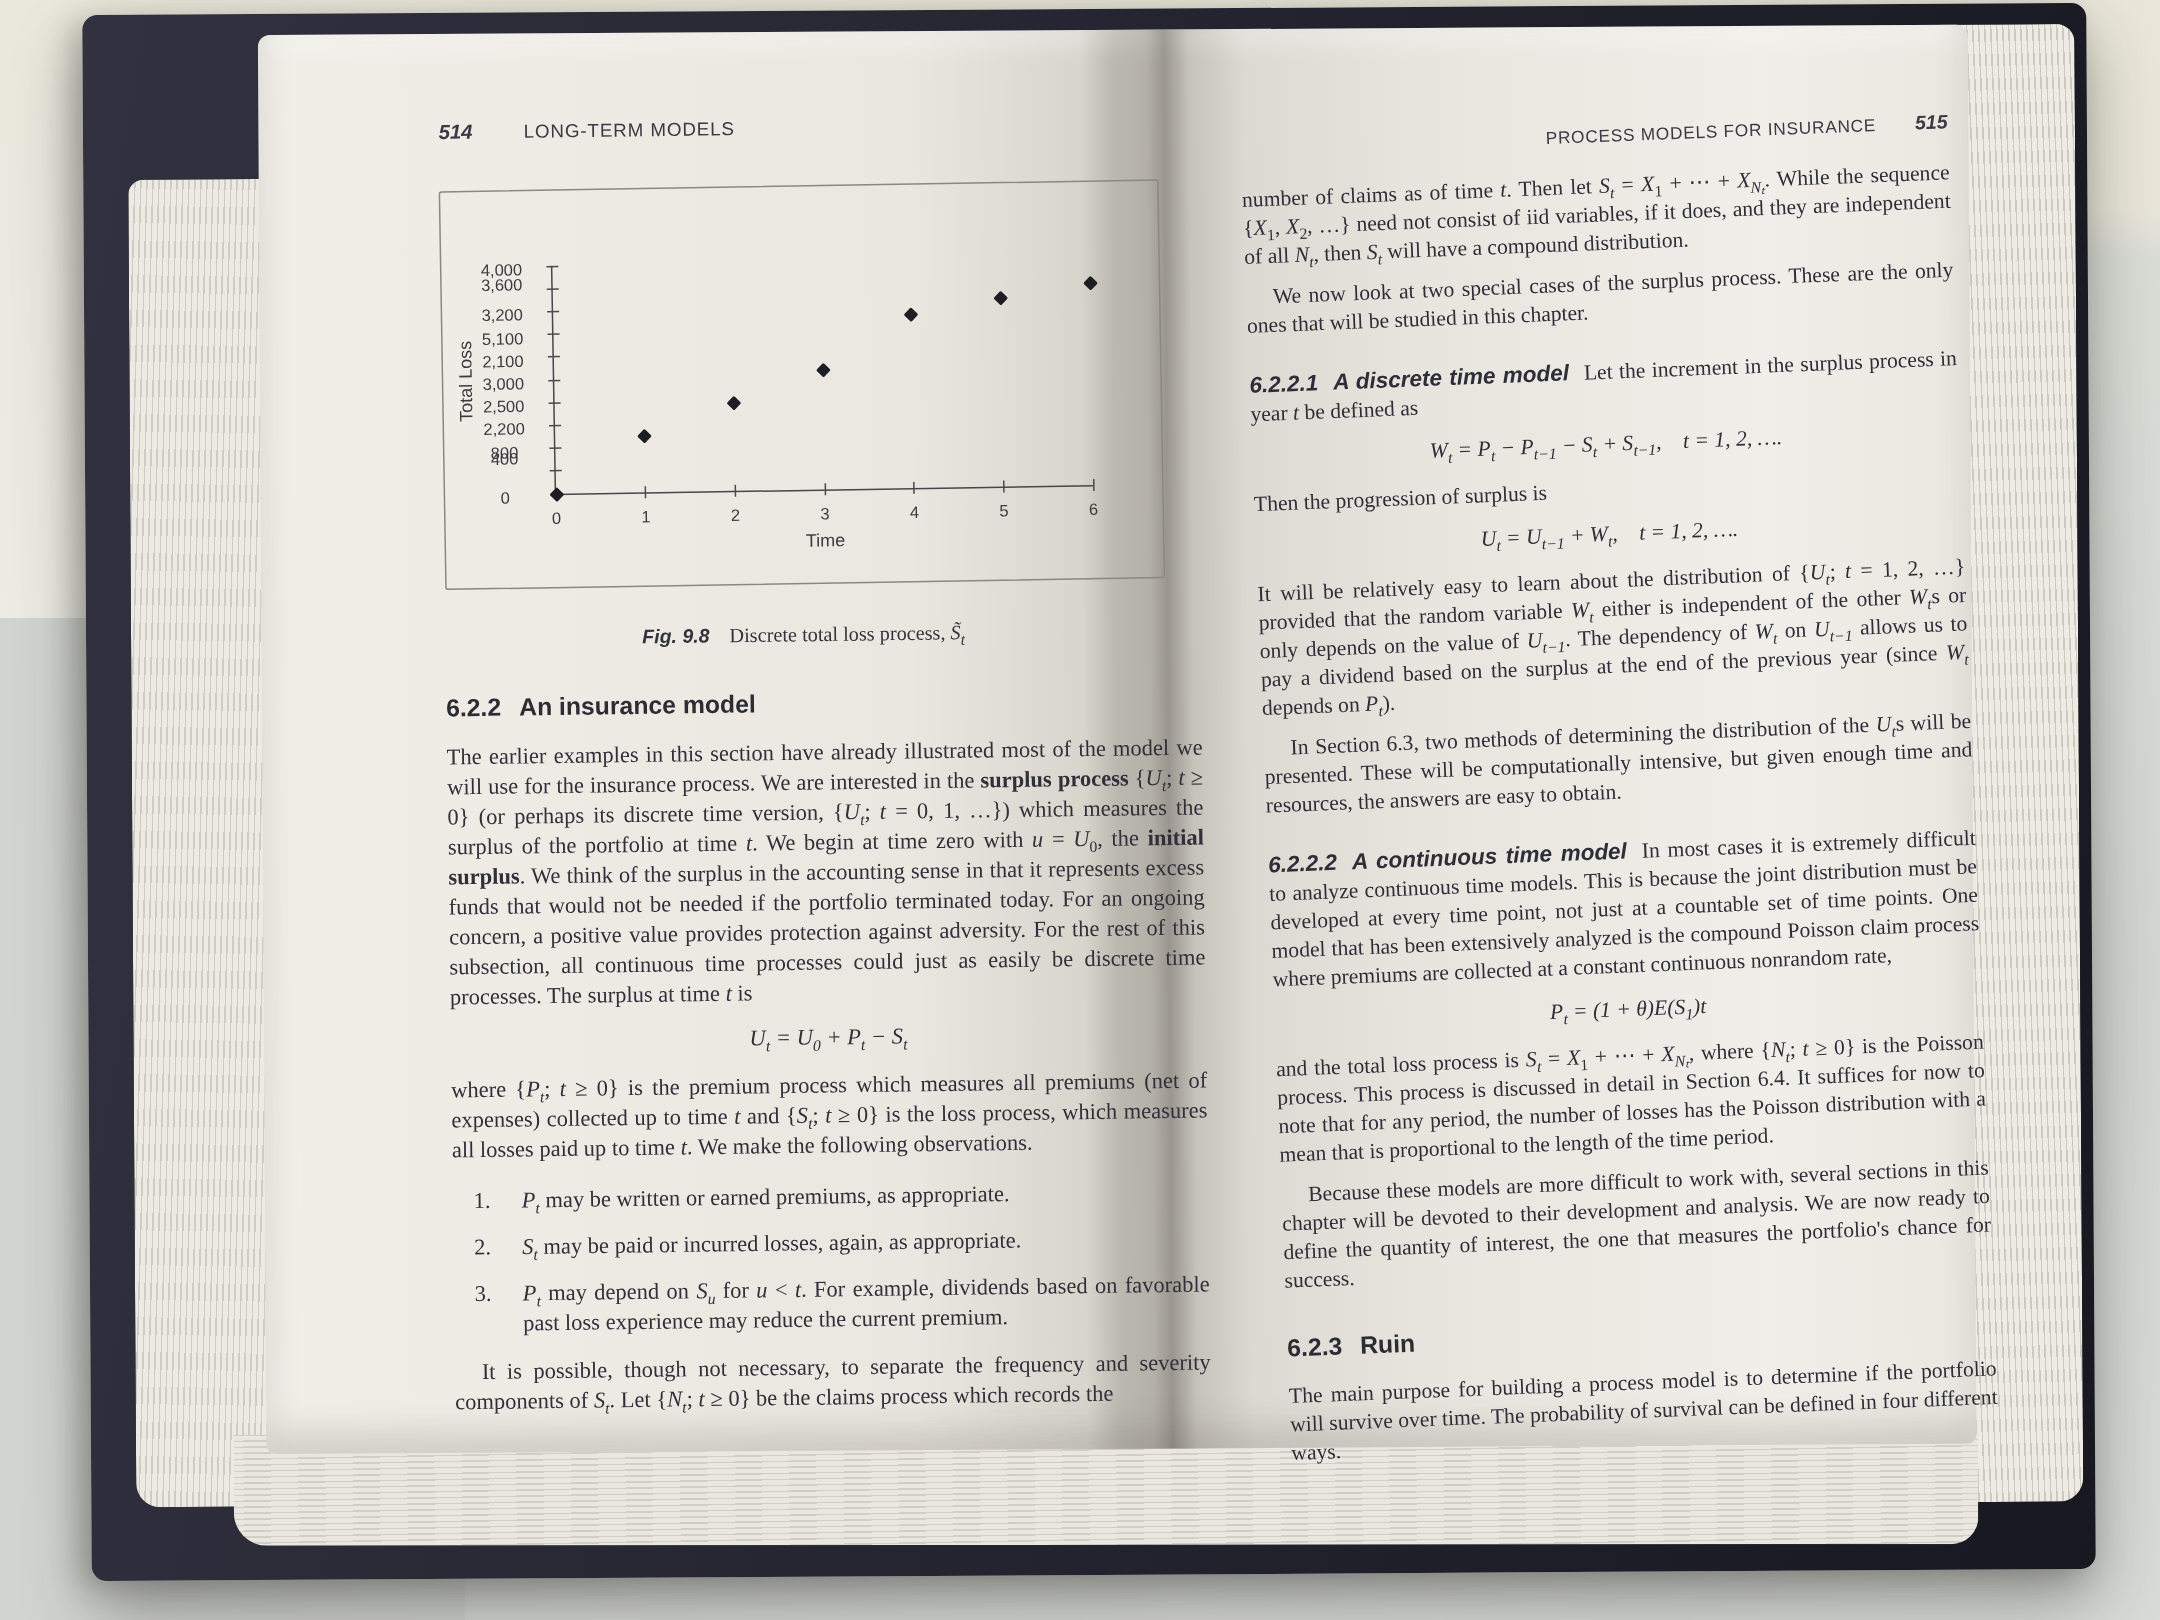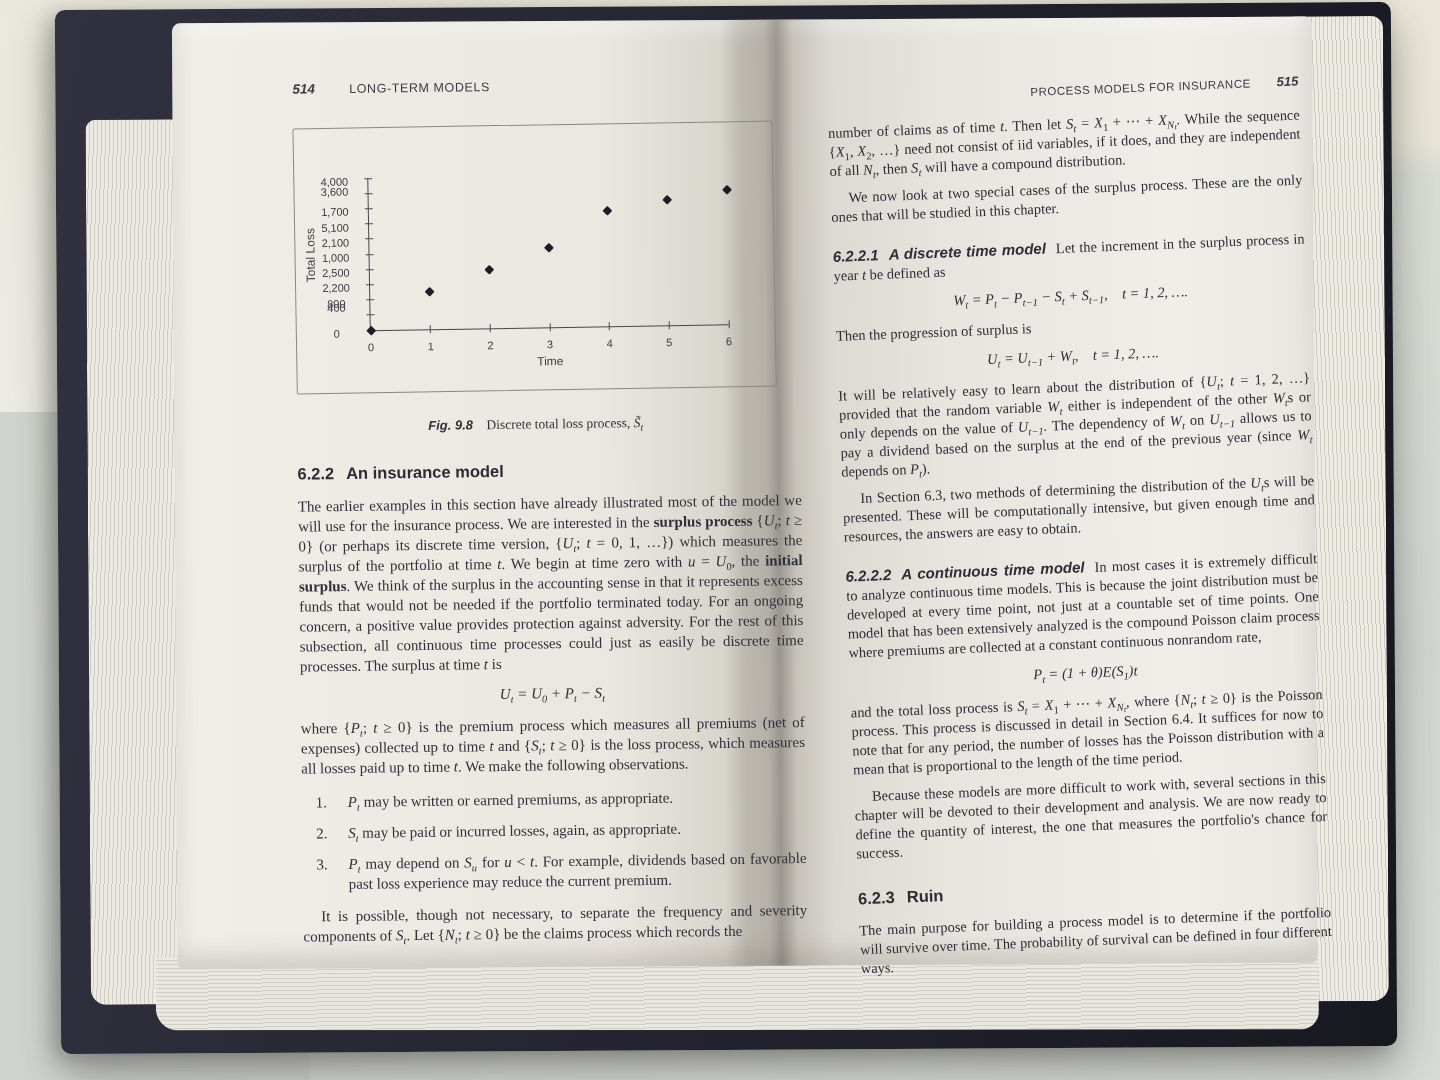--- a/index.html
+++ b/index.html
@@ -110,27 +110,27 @@
                 <div class="ticklab ylab" style="left: -60px; top: 145px;">0</div>
                 <div class="tick ytick" style="left: 0px; top: 136.3px;"></div>
                 <div class="ticklab ylab" style="left: -60px; top: 119px;">400</div>
                 <div class="tick ytick" style="left: 0px; top: 121.1px;"></div>
                 <div class="ticklab ylab" style="left: -60px; top: 114.6px;">800</div>
                 <div class="tick ytick" style="left: 0px; top: 105.9px;"></div>
                 <div class="ticklab ylab" style="left: -60px; top: 99.4px;">2,200</div>
                 <div class="tick ytick" style="left: 0px; top: 90.7px;"></div>
                 <div class="ticklab ylab" style="left: -60px; top: 84.2px;">2,500</div>
                 <div class="tick ytick" style="left: 0px; top: 75.5px;"></div>
-                <div class="ticklab ylab" style="left: -60px; top: 69px;">1,000</div>
+                <div class="ticklab ylab" style="left: -60px; top: 69px;">3,000</div>
                 <div class="tick ytick" style="left: 0px; top: 60.3px;"></div>
                 <div class="ticklab ylab" style="left: -60px; top: 53.8px;">2,100</div>
                 <div class="tick ytick" style="left: 0px; top: 45.1px;"></div>
                 <div class="ticklab ylab" style="left: -60px; top: 38.6px;">5,100</div>
                 <div class="tick ytick" style="left: 0px; top: 29.9px;"></div>
-                <div class="ticklab ylab" style="left: -60px; top: 23.4px;">1,700</div>
+                <div class="ticklab ylab" style="left: -60px; top: 23.4px;">3,200</div>
                 <div class="tick ytick" style="left: 0px; top: 14.7px;"></div>
                 <div class="ticklab ylab" style="left: -60px; top: 3px;">3,600</div>
                 <div class="tick ytick" style="left: 0px; top: -0.5px;"></div>
                 <div class="ticklab ylab" style="left: -60px; top: -7px;">4,000</div>
                 <div class="tick xtick" style="left: -0.5px; bottom: 0px;"></div>
                 <div class="ticklab xlab" style="left: -12px; top: 159px;">0</div>
                 <div class="tick xtick" style="left: 59.1667px; bottom: 0px;"></div>
                 <div class="ticklab xlab" style="left: 47.6667px; top: 159px;">1</div>
                 <div class="tick xtick" style="left: 118.833px; bottom: 0px;"></div>
                 <div class="ticklab xlab" style="left: 107.333px; top: 159px;">2</div>

